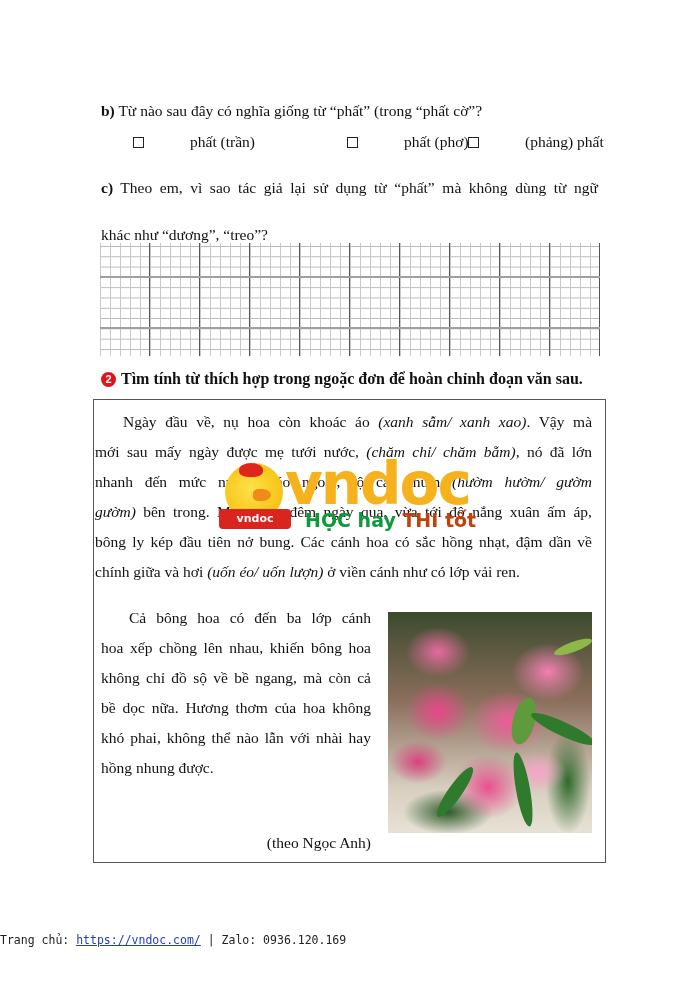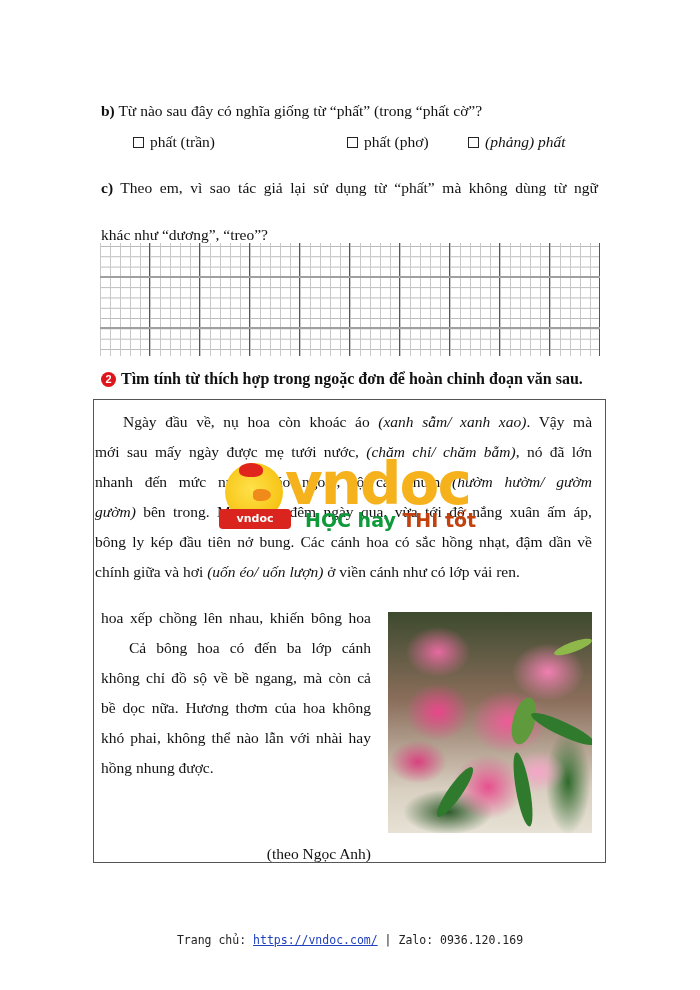--- a/index.html
+++ b/index.html
@@ -5,21 +5,21 @@
     html, body { margin: 0; padding: 0; }
     body {
       width: 700px; height: 990px; background: #ffffff; position: relative;
       font-family: "Liberation Serif", "DejaVu Serif", serif; color: #111;
       overflow: hidden;
     }
     .abs { position: absolute; }
     .q-line { font-size: 15.5px; line-height: 20px; white-space: nowrap; }
     .q-line b { font-weight: bold; }
     .options { top: 133px; left: 133px; width: 470px; font-size: 15.5px; }
-    .opt { position: absolute; white-space: nowrap; display: flex; align-items: center; }
+    .opt { position: absolute; white-space: nowrap; display: flex; align-items: center; gap: 40px; }
     .checkbox {
       display: inline-block; width: 11px; height: 11px; border: 1px solid #222;
       margin-right: 6px; box-sizing: border-box; background: #fff;
     }
     .justify { text-align: justify; text-align-last: justify; }
     .grid {
       left: 100px; top: 243px; width: 500px; height: 113px;
       background-image:
         linear-gradient(to right, #555 1.4px, transparent 1.4px),
         linear-gradient(to right, #c8c8c8 1px, transparent 1px),
@@ -82,42 +82,42 @@
       position: absolute; left: 28px; top: 26px; width: 18px; height: 12px;
       background: #f08a1a; border-radius: 40% 60% 60% 40%;
     }
     .wm-ribbon {
       position: absolute; left: -6px; top: 54px; width: 72px; height: 20px;
       background: #d9251d; border-radius: 4px; color: #fff;
       font-family: "DejaVu Sans", sans-serif; font-size: 11px; font-weight: bold;
       text-align: center; line-height: 20px;
     }
     .footer {
-      top: 933px; left: 0; width: 700px; text-align: center;
+      top: 933px; left: 0; width: 700px; text-align: left;
       font-family: "DejaVu Sans Mono", "Liberation Mono", monospace; font-size: 11.5px; color: #222;
     }
     .footer a { color: #1f3fbf; text-decoration: underline; }
   </style>
 </head>
 <body>
 
 <div class="abs q-line" style="top:101px; left:101px;">
   <b>b)</b><span> Từ nào sau đây có nghĩa giống từ “phất” (trong “phất cờ”?</span>
 </div>
 
 <div class="abs options">
   <div class="opt" style="left:0; top:0;">
     <span class="checkbox"></span>
     <span>phất (trần)</span>
   </div>
   <div class="opt" style="left:171px; top:0;padding-left:43px;">
     <span class="checkbox"></span>
     <span>phất (phơ)</span>
   </div>
-  <div class="opt" style="left:335px; top:0;font-style:italic;">
+  <div class="opt" style="left:335px; top:0;">
     <span class="checkbox"></span>
     <span>(phảng) phất</span>
   </div>
 </div>
 
 <div class="abs q-line justify" style="top:178px; left:101px; width:497px;">
   <b>c)</b><span> Theo em, vì sao tác giả lại sử dụng từ “phất” mà không dùng từ ngữ</span>
 </div>
 <div class="abs q-line" style="top:225px; left:101px;">khác như “dương”, “treo”?</div>
 
@@ -135,29 +135,29 @@
 <div class="abs para" style="top:407px; left:95px; width:497px;">
   <span class="ln justify" style="padding-left:28px;"><span>Ngày đầu về, nụ hoa còn khoác áo </span><i>(xanh sẫm/ xanh xao)</i><span>. Vậy mà</span></span>
   <span class="ln justify"><span>mới sau mấy ngày được mẹ tưới nước, </span><i>(chăm chỉ/ chăm bẵm)</i><span>, nó đã lớn</span></span>
   <span class="ln justify"><span>nhanh đến mức nứt cả áo ngoài, lộ cái chùm </span><i>(hườm hườm/ gườm</i></span>
   <span class="ln justify"><i>gườm)</i><span> bên trong. Mấy chục đêm ngày qua, vừa tới độ nắng xuân ấm áp,</span></span>
   <span class="ln justify">bông ly kép đầu tiên nở bung. Các cánh hoa có sắc hồng nhạt, đậm dần về</span>
   <span class="ln"><span>chính giữa và hơi </span><i>(uốn éo/ uốn lượn)</i><span> ở viền cánh như có lớp vải ren.</span></span>
 </div>
 
 <div class="abs para" style="top:603px; left:101px; width:270px;">
+  <span class="ln justify" style="padding-left:28px;">Cả bông hoa có đến ba lớp cánh</span>
   <span class="ln justify">hoa xếp chồng lên nhau, khiến bông hoa</span>
-  <span class="ln justify" style="padding-left:28px;">Cả bông hoa có đến ba lớp cánh</span>
   <span class="ln justify">không chỉ đồ sộ về bề ngang, mà còn cả</span>
   <span class="ln justify">bề dọc nữa. Hương thơm của hoa không</span>
   <span class="ln justify">khó phai, không thể nào lẫn với nhài hay</span>
   <span class="ln">hồng nhung được.</span>
 </div>
 
-<div class="abs para" style="top:828px; left:101px; width:270px; text-align:right;margin-top:11px;">(theo Ngọc Anh)</div>
+<div class="abs para" style="top:828px; left:101px; width:270px; text-align:right;">(theo Ngọc Anh)</div>
 
 <div class="abs flower" title="Pink double lily flowers">
   <div class="leaf" style="left:125px; top:85px; width:22px; height:48px; transform:rotate(15deg); background:#5f9a3c;"></div>
   <div class="leaf" style="left:140px; top:110px; width:70px; height:14px; transform:rotate(25deg);"></div>
   <div class="leaf" style="left:128px; top:140px; width:14px; height:75px; transform:rotate(-10deg);"></div>
   <div class="leaf" style="left:60px; top:150px; width:14px; height:60px; transform:rotate(35deg);"></div>
   <div class="leaf" style="left:165px; top:30px; width:40px; height:10px; transform:rotate(-20deg); background:#8fb84a;"></div>
 </div>
 
 <div class="abs watermark">

